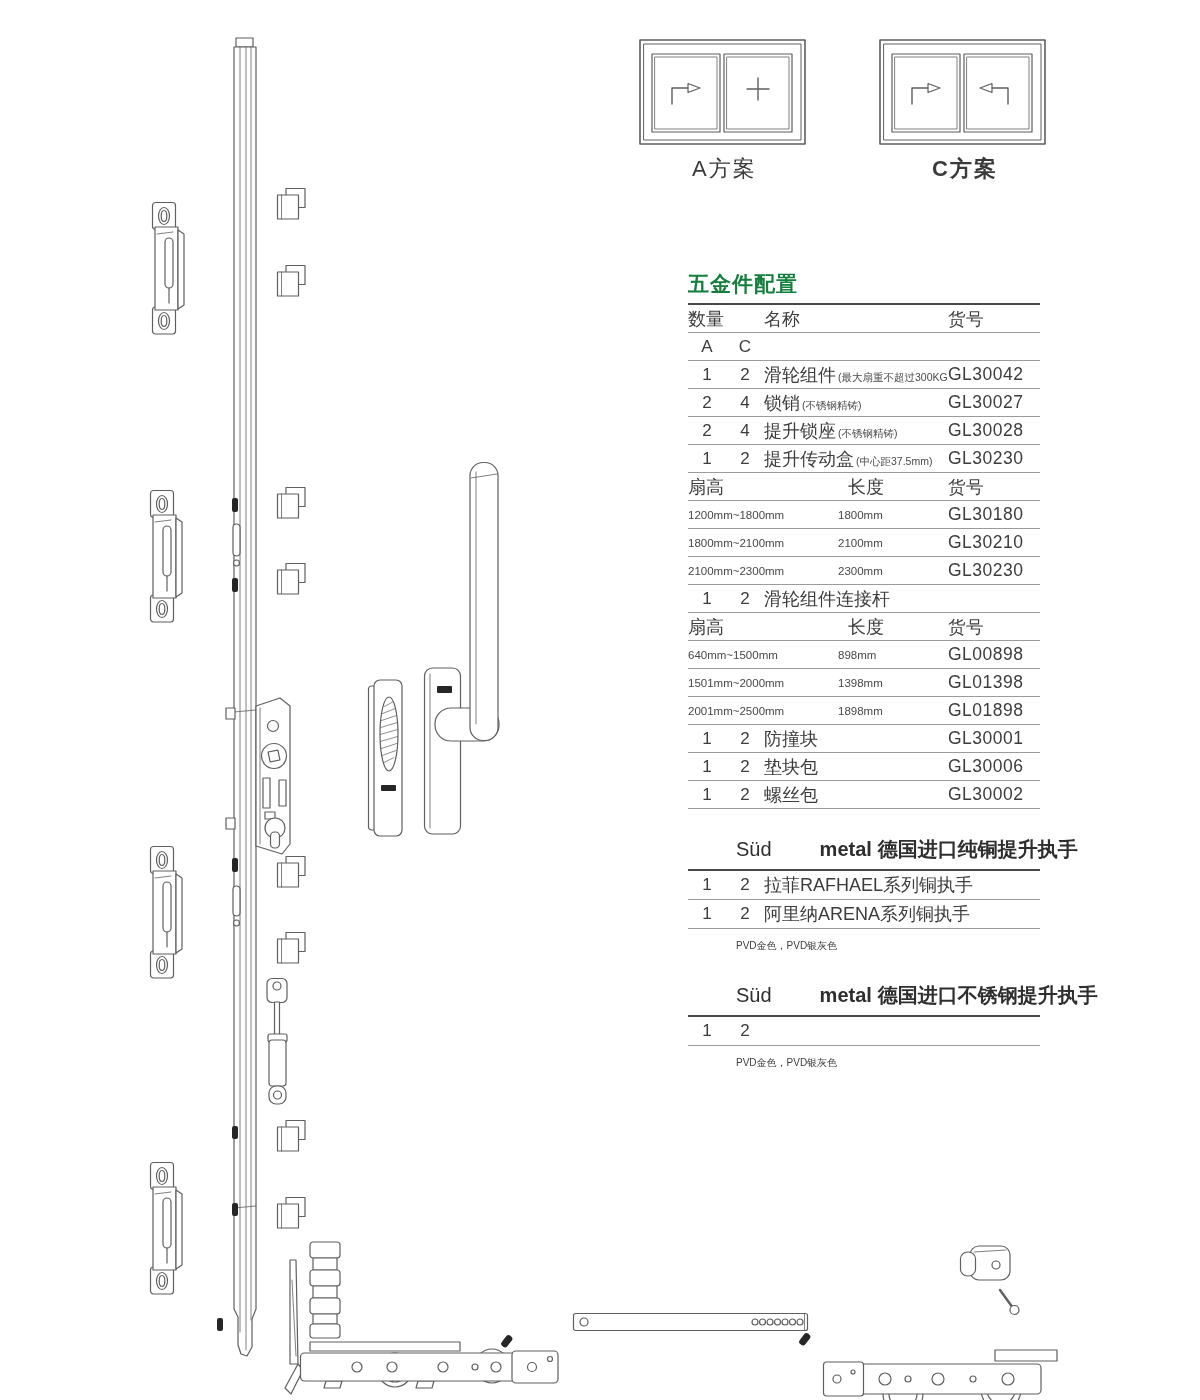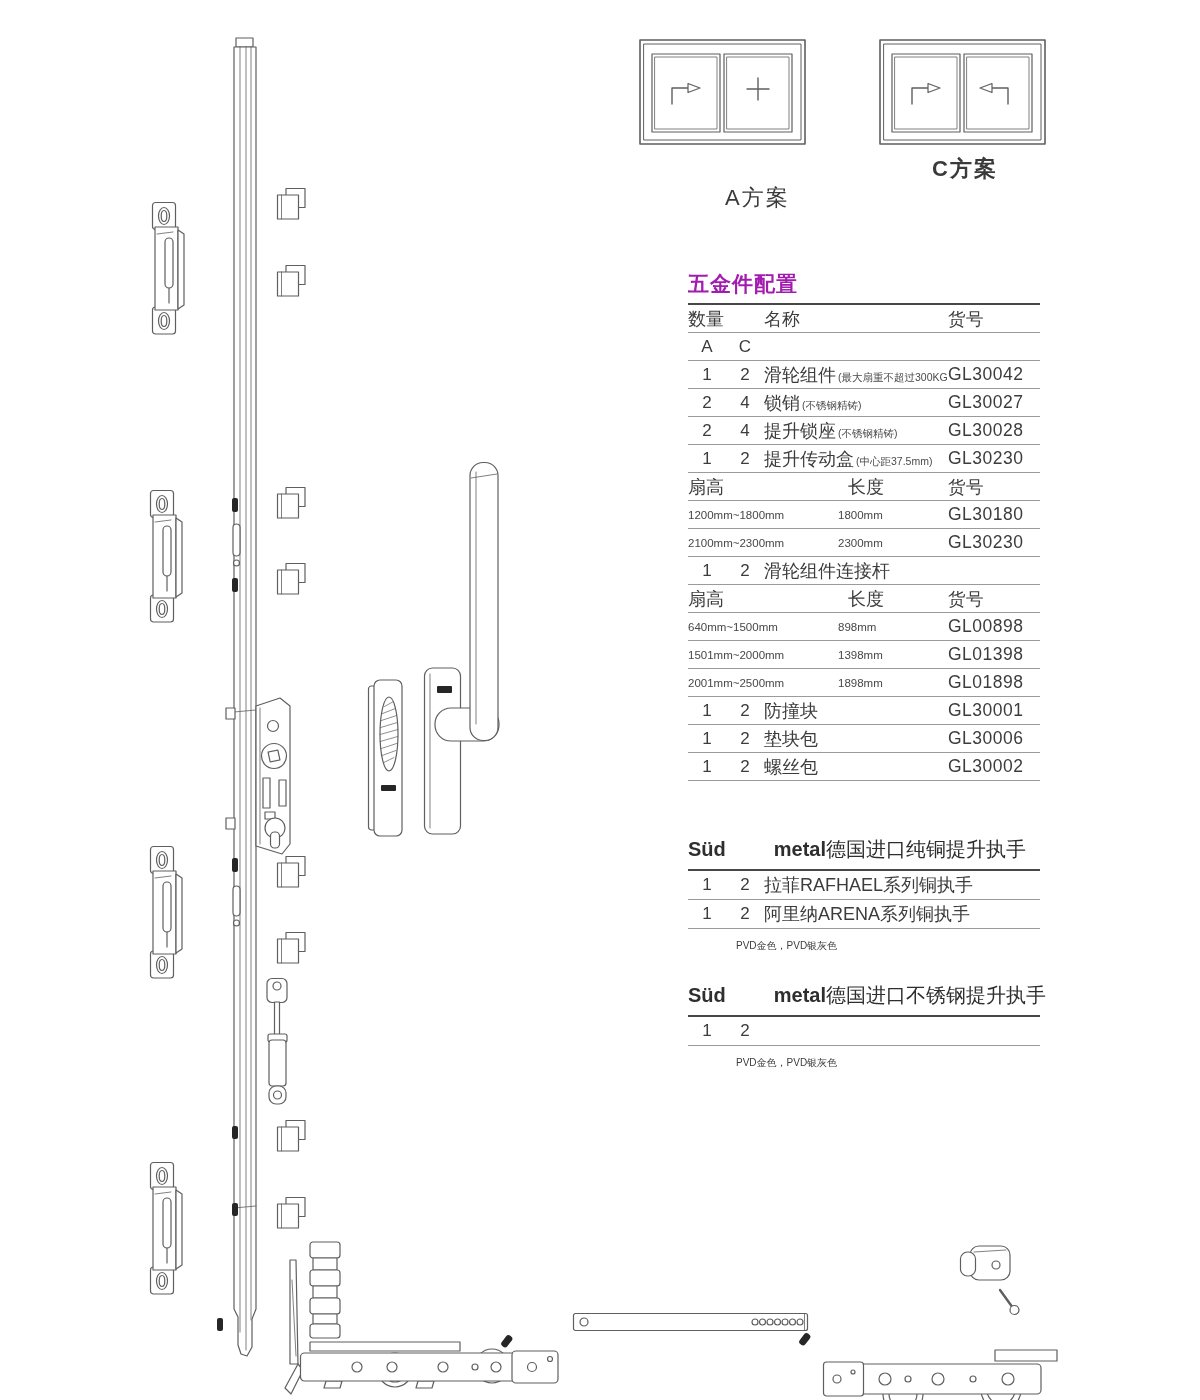--- a/index.html
+++ b/index.html
@@ -3,41 +3,41 @@
 <meta charset="utf-8">
 <style>
   html,body{margin:0;padding:0;background:#fff;}
   #stage{position:relative;width:1200px;height:1400px;background:#fff;overflow:hidden;
          font-family:"Liberation Sans","DejaVu Sans",sans-serif;color:#3c3c3c;}
   #art{position:absolute;left:0;top:0;}
   .plan-label{position:absolute;font-size:22px;color:#3a3a3a;letter-spacing:2px;}
   
   .panel{position:absolute;left:688px;width:352px;}
   .hw-title{font-size:21px;font-weight:bold;letter-spacing:1px;padding-bottom:5px;
-            border-bottom:2px solid #474747;color:#a21caf;}
+            border-bottom:2px solid #474747;color:#15803d;}
   .row{display:flex;align-items:center;height:27px;border-bottom:1px solid #9b9b9b;
        font-size:18px;color:#3c3c3c;}
   .ca,.cc{width:38px;text-align:center;font-size:17px;flex:0 0 auto;}
   .cname{flex:1;display:flex;align-items:baseline;white-space:nowrap;overflow:hidden;}
   .nm{font-weight:normal;font-style:normal;}
   .nt{font-style:normal;font-size:10.5px;color:#4a4a4a;margin-left:2px;}
   .ccode{width:92px;flex:0 0 auto;font-size:17.5px;letter-spacing:.5px;}
   .hqty{width:76px;flex:0 0 auto;}
   .hname{flex:1;}
   .sfan{width:150px;flex:0 0 auto;font-size:11.5px;color:#474747;}
   .slen{flex:1;font-size:11.5px;color:#474747;}
   .shead{font-size:18px;gap:10px;}
   .sh-fan{width:150px;flex:0 0 auto;}
   .sh-len{flex:1;}
   
   .brand-title{font-size:20px;padding-bottom:6px;border-bottom:2px solid #474747;
                color:#2e2e2e;white-space:nowrap;}
-  .b-sud{font-weight:bold;}
+  .b-sud{font-weight:normal;margin-left:48px;}
   .b-metal{font-weight:bold;padding-left:48px;}
-  .b-cn{font-weight:normal;margin-left:0;}
+  .b-cn{font-weight:bold;margin-left:6px;}
   .note{font-size:10px;color:#3c3c3c;margin-top:10px;margin-left:48px;}
   .row28{height:28px;}
 </style>
 </head>
 <body>
 
 <div id="stage">
 
 <svg id="art" width="1200" height="1400" viewBox="0 0 1200 1400" fill="#fff" stroke="#5f5f5f" stroke-width="1.2" stroke-linecap="round" stroke-linejoin="round">
   <defs>
@@ -246,21 +246,21 @@
       <circle cx="36" cy="21" r="4"></circle>
       <line x1="14" y1="8" x2="46" y2="6" stroke-width="0.8"></line>
     </g>
     <g>
       <line x1="1000" y1="1290" x2="1013" y2="1308" stroke-width="2.4"></line>
       <circle cx="1014.5" cy="1310" r="4.5"></circle>
     </g>
   </g>
 </svg>
 
-<div class="plan-label" style="left:725px;top:154px;margin-top:29px;">A方案</div>
+<div class="plan-label" style="left:692px;top:154px;">A方案</div>
 <div class="plan-label" style="left:932px;top:154px;font-weight:bold;">C方案</div>
 
 <div class="panel" style="top:270px;">
   <div class="hw-title">五金件配置</div>
 
   <div class="row">
     <span class="hqty">数量</span>
     <span class="hname">名称</span>
     <span class="ccode">货号</span>
   </div>
@@ -313,20 +313,25 @@
     <span class="sh-fan">扇高</span>
     <span class="sh-len">长度</span>
     <span class="ccode">货号</span>
   </div>
   <div class="row">
     <span class="sfan">1200mm~1800mm</span>
     <span class="slen">1800mm</span>
     <span class="ccode">GL30180</span>
   </div>
   <div class="row">
+    <span class="sfan">1800mm~2100mm</span>
+    <span class="slen">2100mm</span>
+    <span class="ccode">GL30210</span>
+  </div>
+  <div class="row">
     <span class="sfan">2100mm~2300mm</span>
     <span class="slen">2300mm</span>
     <span class="ccode">GL30230</span>
   </div>
 
   <div class="row">
     <span class="ca">1</span>
     <span class="cc">2</span>
     <span class="cname">
           <span class="nm">滑轮组件连接杆</span>

